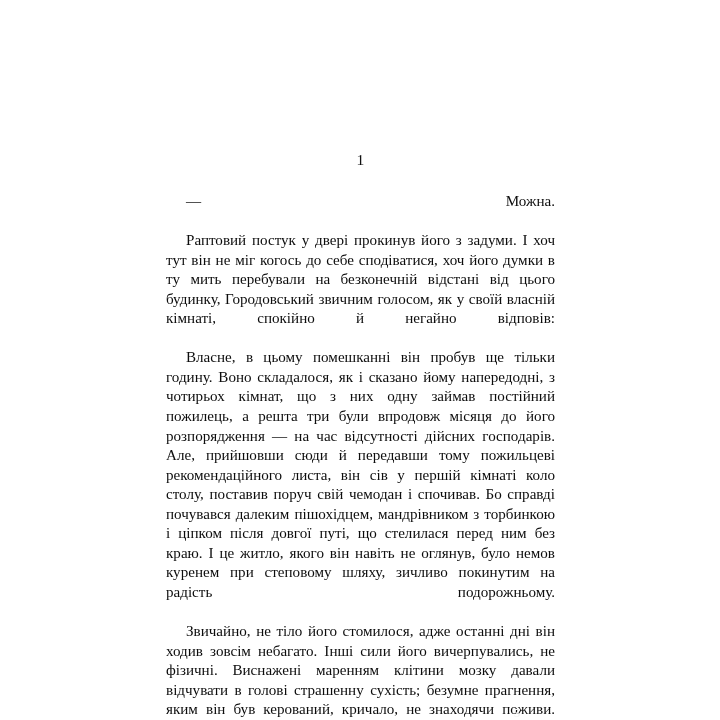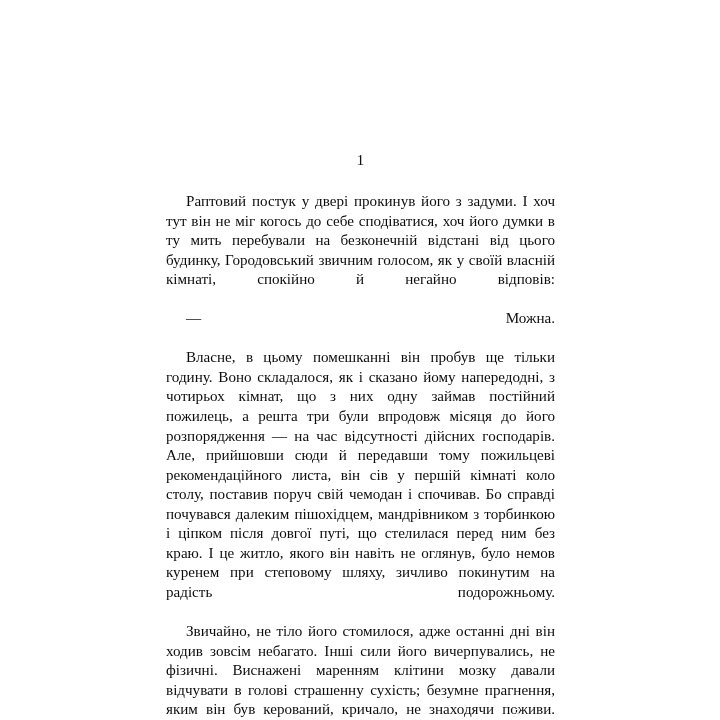--- a/index.html
+++ b/index.html
@@ -85,23 +85,23 @@
 </style>
 </head>
 <body>
 
 <div class="page">
 
   <div class="text-block">
 
     <div class="chapter-number">1</div>
 
+    <p class="body-paragraph dialogue">— Можна.</p>
+
     <p class="body-paragraph indent">Раптовий постук у двері прокинув його з задуми. І хоч тут він не міг когось до себе сподіватися, хоч його думки в ту мить перебували на безконечній відстані від цього будинку, Городовський звичним голосом, як у своїй власній кімнаті, спокійно й негайно відповів:</p>
-
-    <p class="body-paragraph dialogue">— Можна.</p>
 
     <p class="body-paragraph indent">Власне, в цьому помешканні він пробув ще тільки годину. Воно складалося, як і сказано йому напередодні, з чотирьох кімнат, що з них одну займав постійний пожилець, а решта три були впродовж місяця до його розпорядження — на час відсутності дійсних господарів. Але, прийшовши сюди й передавши тому пожильцеві рекомендаційного листа, він сів у першій кімнаті коло столу, поставив поруч свій чемодан і спочивав. Бо справді почувався далеким пішохідцем, мандрівником з торбинкою і ціпком після довгої путі, що стелилася перед ним без краю. І це житло, якого він навіть не оглянув, було немов куренем при степовому шляху, зичливо покинутим на радість подорожньому.</p>
 
     <p class="body-paragraph indent">Звичайно, не тіло його стомилося, адже останні дні він ходив зовсім небагато. Інші сили його вичерпувались, не фізичні. Виснажені маренням клітини мозку давали відчувати в голові страшенну сухість; безумне прагнення, яким він був керований, кричало, не знаходячи поживи. Голод душі мучив його, пожерши всі крихкі сподіванки, в які звиродніли його надії.</p>
 
   </div>
 
   <div class="page-number-ghost">5</div>
 
 </div>

